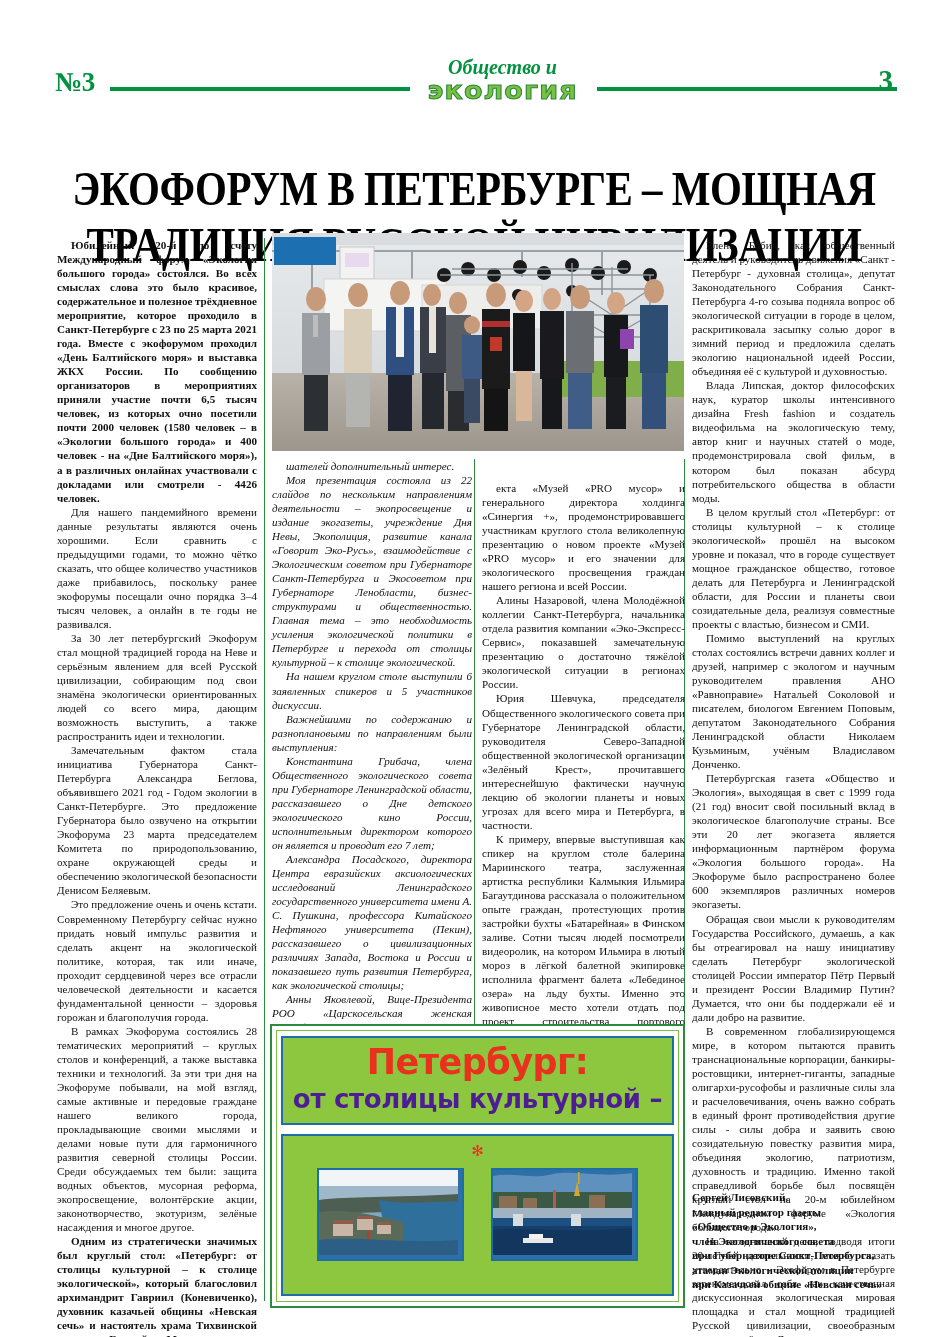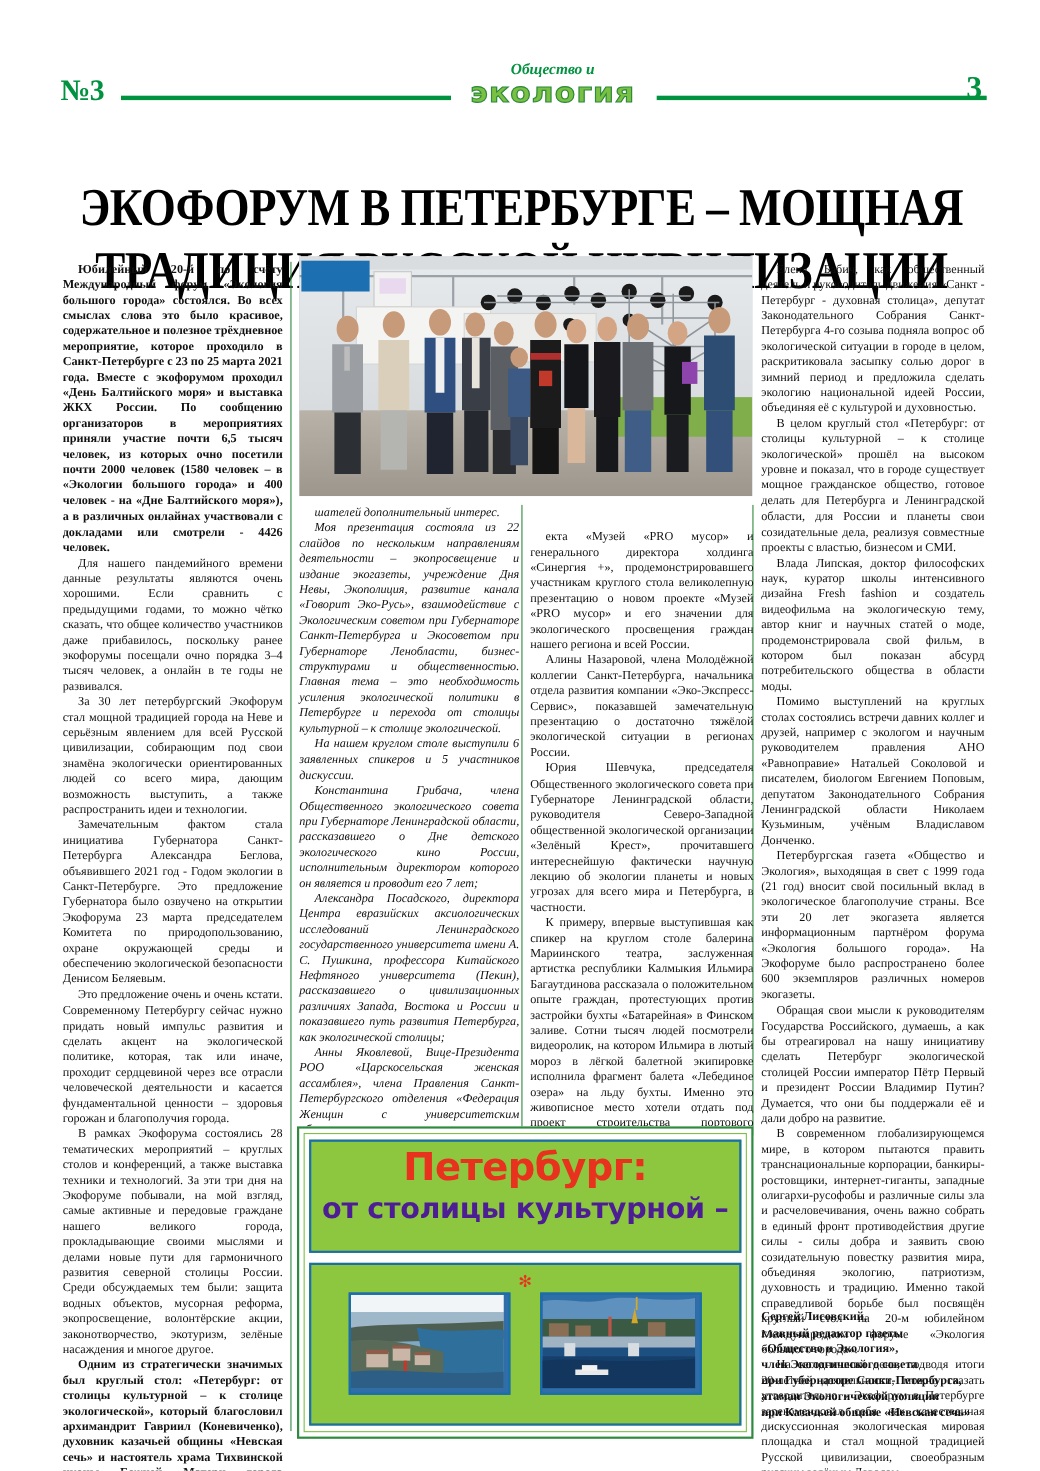--- a/index.html
+++ b/index.html
@@ -54,21 +54,21 @@
     position: absolute;
     left: 405px; top: -3px;
     width: 195px;
     text-align: center;
     line-height: 1;
   }
   .logo-top {
     font-family: "Liberation Serif", serif;
     font-style: italic;
     font-weight: bold;
-    font-size: 14px;
+    font-size: 20px;
     color: #00923f;
     display: block;
     margin-bottom: 1px;
   }
   .logo-bottom {
     display: block;
     font-family: "DejaVu Sans", sans-serif;
     font-weight: bold;
     font-size: 25px;
     letter-spacing: 1px;
@@ -154,21 +154,21 @@
     box-sizing: border-box;
     padding: 5px 4px;
     display: flex;
     flex-direction: column;
     gap: 9px;
   }
   .ad-title-panel {
     background: #8dc63f;
     border: 2px solid #1b6ea8;
     box-sizing: border-box;
-    padding: 7px 6px 23px;
+    padding: 7px 6px 9px;
     text-align: center;
   }
   .ad-l1 {
     font-family: "DejaVu Sans", sans-serif;
     font-weight: bold;
     font-size: 35px;
     color: #e8321e;
     line-height: 1.02;
     letter-spacing: -0.5px;
     display: block;
@@ -396,36 +396,37 @@
     <p class="nb">За 30 лет петербургский Экофорум стал мощной традицией города на Неве и серьёзным явлением для всей Русской цивилизации, собирающим под свои знамёна экологически ориентированных людей со всего мира, дающим возможность выступить, а также распространить идеи и технологии.</p>
     <p class="nb">Замечательным фактом стала инициатива Губернатора Санкт-Петербурга Александра Беглова, объявившего 2021 год - Годом экологии в Санкт-Петербурге. Это предложение Губернатора было озвучено на открытии Экофорума 23 марта председателем Комитета по природопользованию, охране окружающей среды и обеспечению экологической безопасности Денисом Беляевым.</p>
     <p class="nb">Это предложение очень и очень кстати. Современному Петербургу сейчас нужно придать новый импульс развития и сделать акцент на экологической политике, которая, так или иначе, проходит сердцевиной через все отрасли человеческой деятельности и касается фундаментальной ценности – здоровья горожан и благополучия города.</p>
     <p class="nb">В рамках Экофорума состоялись 28 тематических мероприятий – круглых столов и конференций, а также выставка техники и технологий. За эти три дня на Экофоруме побывали, на мой взгляд, самые активные и передовые граждане нашего великого города, прокладывающие своими мыслями и делами новые пути для гармоничного развития северной столицы России. Среди обсуждаемых тем были: защита водных объектов, мусорная реформа, экопросвещение, волонтёрские акции, законотворчество, экотуризм, зелёные насаждения и многое другое.</p>
     <p class="b">Одним из стратегически значимых был круглый стол: «Петербург: от столицы культурной – к столице экологической», который благословил архимандрит Гавриил (Коневиченко), духовник казачьей общины «Невская сечь» и настоятель храма Тихвинской иконы Божией Матери города Сестрорецка. Архимандрит Гавриил, в миру, Игорь Леонидович Коневиченко, является очень разносторонним человеком, объединяющим несколько направлений своей деятельности, в частности экологию и казачество.</p>
   </div>
 <div class="col" id="col2">
     <p class="nb">шателей дополнительный интерес.</p>
     <p class="nb">Моя презентация состояла из 22 слайдов по нескольким направлениям деятельности – экопросвещение и издание экогазеты, учреждение Дня Невы, Экополиция, развитие канала «Говорит Эко-Русь», взаимодействие с Экологическим советом при Губернаторе Санкт-Петербурга и Экосоветом при Губернаторе Ленобласти, бизнес-структурами и общественностью. Главная тема – это необходимость усиления экологической политики в Петербурге и перехода от столицы культурной – к столице экологической.</p>
     <p class="nb">На нашем круглом столе выступили 6 заявленных спикеров и 5 участников дискуссии.</p>
+    <p class="nb">Важнейшими по содержанию и разноплановыми по направлениям были выступления:</p>
     <p class="nb">Константина Грибача, члена Общественного экологического совета при Губернаторе Ленинградской области, рассказавшего о Дне детского экологического кино России, исполнительным директором которого он является и проводит его 7 лет;</p>
     <p class="nb">Александра Посадского, директора Центра евразийских аксиологических исследований Ленинградского государственного университета имени А. С. Пушкина, профессора Китайского Нефтяного университета (Пекин), рассказавшего о цивилизационных различиях Запада, Востока и России и показавшего путь развития Петербурга, как экологической столицы;</p>
     <p class="nb">Анны Яковлевой, Вице-Президента РОО «Царскосельская женская ассамблея», члена Правления Санкт-Петербургского отделения «Федерация Женщин с университетским образованием», заместителя Председателя Санкт-Петербургского отделения ООГ «Союз женщин России», поведавшей о взаимосвязи традиционной культуры и экологии и внёсшей свои значимые предложения;</p>
     <p class="nb">Германа Хильченко, руководителя про-</p>
   </div>
 <div class="col" id="col3">
     <p class="nb">екта «Музей «PRO мусор» и генерального директора холдинга «Синергия +», продемонстрировавшего участникам круглого стола великолепную презентацию о новом проекте «Музей «PRO мусор» и его значении для экологического просвещения граждан нашего региона и всей России.</p>
     <p class="nb">Алины Назаровой, члена Молодёжной коллегии Санкт-Петербурга, начальника отдела развития компании «Эко-Экспресс-Сервис», показавшей замечательную презентацию о достаточно тяжёлой экологической ситуации в регионах России.</p>
     <p class="nb">Юрия Шевчука, председателя Общественного экологического совета при Губернаторе Ленинградской области, руководителя Северо-Западной общественной экологической организации «Зелёный Крест», прочитавшего интереснейшую фактически научную лекцию об экологии планеты и новых угрозах для всего мира и Петербурга, в частности.</p>
     <p class="nb">К примеру, впервые выступившая как спикер на круглом столе балерина Мариинского театра, заслуженная артистка республики Калмыкия Ильмира Багаутдинова рассказала о положительном опыте граждан, протестующих против застройки бухты «Батарейная» в Финском заливе. Сотни тысяч людей посмотрели видеоролик, на котором Ильмира в лютый мороз в лёгкой балетной экипировке исполнила фрагмент балета «Лебединое озера» на льду бухты. Именно это живописное место хотели отдать под проект строительства портового терминала. Ильмира рассказала, что протест людей был услышан и проект был отменён.</p>
     <p class="nb">Специально приехавшие на круглый стол представители инициативной группы из Белоострова поведали, что у них ситуация не такая хорошая, как в бухте «Батарейная» и перенос асфальто-бетонного завода</p>
   </div>
 <div class="col" id="col4">
     <p class="nb">Елена Бабич, как общественный деятель и руководитель движения «Санкт - Петербург - духовная столица», депутат Законодательного Собрания Санкт-Петербурга 4-го созыва подняла вопрос об экологической ситуации в городе в целом, раскритиковала засыпку солью дорог в зимний период и предложила сделать экологию национальной идеей России, объединяя её с культурой и духовностью.</p>
+    <p class="nb">Влада Липская, доктор философских наук, куратор школы интенсивного дизайна Fresh fashion и создатель видеофильма на экологическую тему, автор книг и научных статей о моде, продемонстрировала свой фильм, в котором был показан абсурд потребительского общества в области моды.</p>
     <p class="nb">В целом круглый стол «Петербург: от столицы культурной – к столице экологической» прошёл на высоком уровне и показал, что в городе существует мощное гражданское общество, готовое делать для Петербурга и Ленинградской области, для России и планеты свои созидательные дела, реализуя совместные проекты с властью, бизнесом и СМИ.</p>
-    <p class="nb">Влада Липская, доктор философских наук, куратор школы интенсивного дизайна Fresh fashion и создатель видеофильма на экологическую тему, автор книг и научных статей о моде, продемонстрировала свой фильм, в котором был показан абсурд потребительского общества в области моды.</p>
     <p class="nb">Помимо выступлений на круглых столах состоялись встречи давних коллег и друзей, например с экологом и научным руководителем правления АНО «Равноправие» Натальей Соколовой и писателем, биологом Евгением Поповым, депутатом Законодательного Собрания Ленинградской области Николаем Кузьминым, учёным Владиславом Донченко.</p>
     <p class="nb">Петербургская газета «Общество и Экология», выходящая в свет с 1999 года (21 год) вносит свой посильный вклад в экологическое благополучие страны. Все эти 20 лет экогазета является информационным партнёром форума «Экология большого города». На Экофоруме было распространено более 600 экземпляров различных номеров экогазеты.</p>
     <p class="nb">Обращая свои мысли к руководителям Государства Российского, думаешь, а как бы отреагировал на нашу инициативу сделать Петербург экологической столицей России император Пётр Первый и президент России Владимир Путин? Думается, что они бы поддержали её и дали добро на развитие.</p>
     <p class="nb">В современном глобализирующемся мире, в котором пытаются править транснациональные корпорации, банкиры-ростовщики, интернет-гиганты, западные олигархи-русофобы и различные силы зла и расчеловечивания, очень важно собрать в единый фронт противодействия другие силы - силы добра и заявить свою созидательную повестку развития мира, объединяя экологию, патриотизм, духовность и традицию. Именно такой справедливой борьбе был посвящён круглый стол на 20-м юбилейном Международном форуме «Экология большого города».</p>
     <p class="nb">На сегодняшний день, подводя итоги 20-летней деятельности, можно сказать утвердительно - Экофорум в Петербурге зарекомендовал себя как качественная дискуссионная экологическая мировая площадка и стал мощной традицией Русской цивилизации, своеобразным русским зелёным Давосом.</p>
   </div>
 
 <div class="adbox">
   <div class="ad-inner">
     <div class="ad-title-panel">

